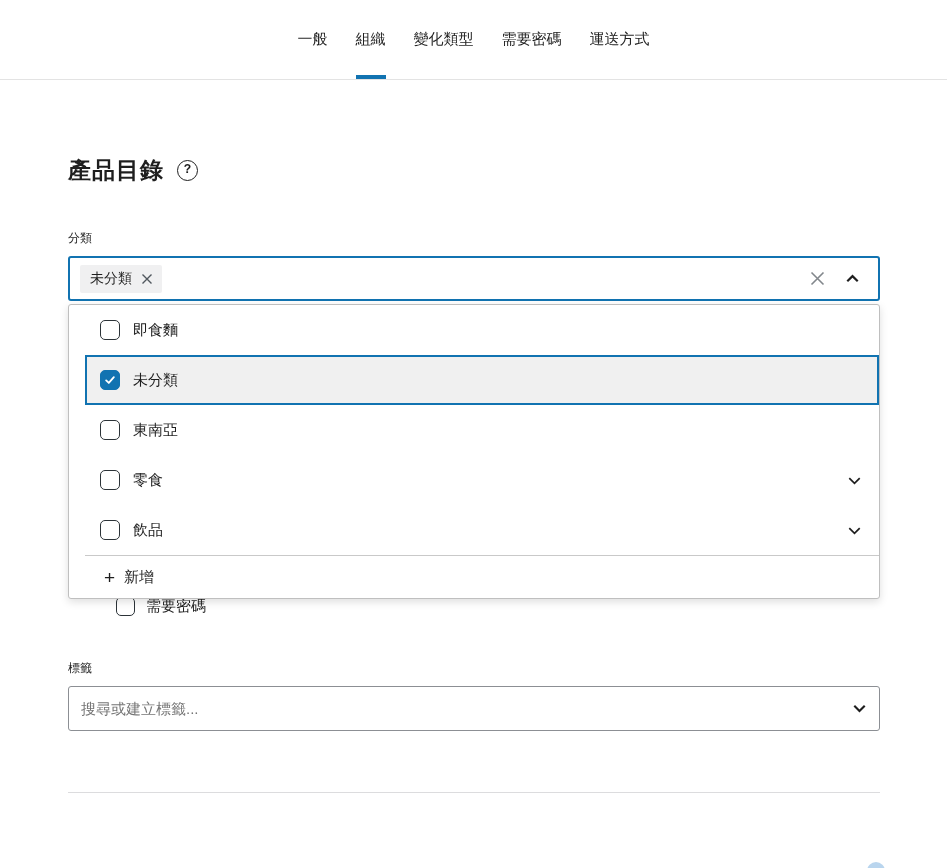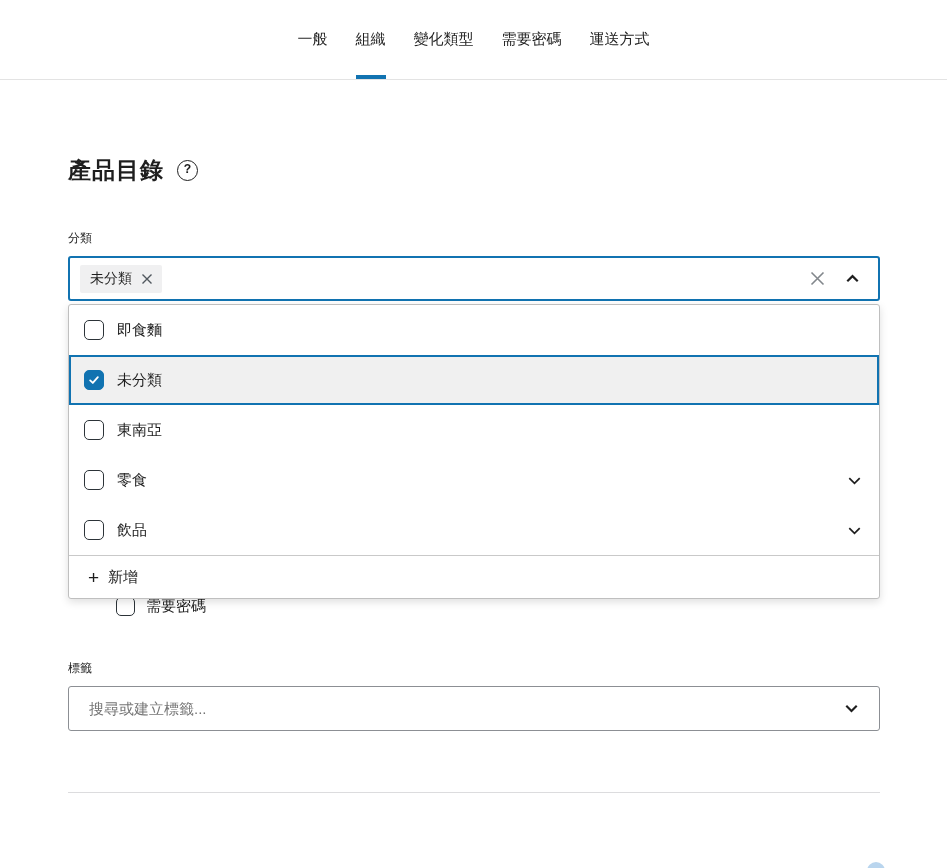--- a/index.html
+++ b/index.html
@@ -31,37 +31,37 @@
   
   .category-wrap{position:relative;margin-top:9px;border-radius:18px;}
   .select-input{height:45px;border:2px solid var(--accent);border-radius:3px;background:#fff;
     display:flex;align-items:center;padding:0 16px 0 10px;}
   .token{background:#f0f0f1;border-radius:2px;height:28px;display:flex;align-items:center;gap:9px;
     padding:0 9px 0 10px;font-size:14px;}
   .icon-btn{display:flex;align-items:center;justify-content:center;cursor:pointer;background:none;border:0;padding:0;}
   .input-actions{margin-left:auto;display:flex;align-items:center;gap:17px;}
   
   .dropdown{position:absolute;top:calc(100% + 3px);left:0;right:0;z-index:20;background:#fff;
-    border:1px solid var(--border-gray);border-radius:3px;box-shadow:0 3px 8px rgba(0,0,0,.13);}
+    border:1px solid var(--border-gray);border-radius:3px;box-shadow:0 3px 8px rgba(0,0,0,.13);padding-left:16px;}
   .dd-item{height:50px;display:flex;align-items:center;gap:13px;padding:0 15px;font-size:15px;cursor:pointer;}
   .dd-item.highlighted{background:#f0f0f0;box-shadow:inset 0 0 0 2px var(--accent);}
   .cb{width:20px;height:20px;border:1.7px solid #2c3338;border-radius:5px;background:#fff;flex:none;
     display:flex;align-items:center;justify-content:center;cursor:pointer;}
   .cb.checked{background:var(--accent);border-color:var(--accent);}
   .dd-chevron{margin-left:auto;}
   .dd-add{height:43px;border-top:1px solid #c9c9c9;display:flex;align-items:center;gap:9px;
     padding:0 19px;font-size:15px;cursor:pointer;}
   .plus-glyph{font-size:19px;line-height:1;font-weight:400;}
   
   .password-row{margin-top:295px;display:flex;align-items:center;gap:11px;height:20px;font-size:15px;padding-left:48px;}
   .password-row .cb{width:19px;height:19px;}
   
   .tags-label{margin-top:44px;}
   .tags-input{margin-top:9px;height:45px;border:1px solid #8c8f94;border-radius:3px;background:#fff;
-    display:flex;align-items:center;padding:0 18px;gap:25px;}
+    display:flex;align-items:center;padding:0 10px;gap:25px;}
   .tags-input input{border:0;outline:none;flex:1;font-size:15px;color:var(--text);background:transparent;
     font-family:"Liberation Sans","DejaVu Sans",sans-serif;}
   .tags-input input::placeholder{color:#757575;opacity:1;}
   .helper{margin-top:14px;font-size:15px;color:var(--muted);}
   .divider{margin-top:61px;border:0;border-top:1px solid #dcdcde;width:100%;}
   
   .float-peek{position:absolute;left:867px;top:862px;width:18px;height:18px;border-radius:50%;background:#b9d5ee;}
   svg{display:block;}
 </style>
 </head>

